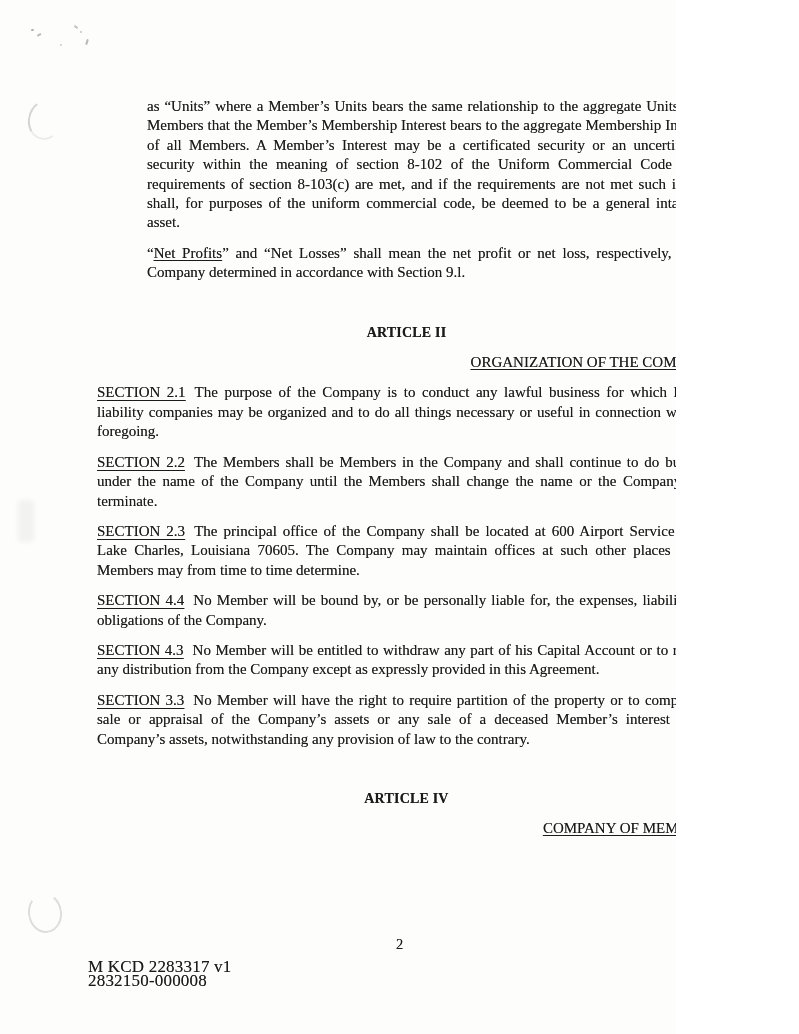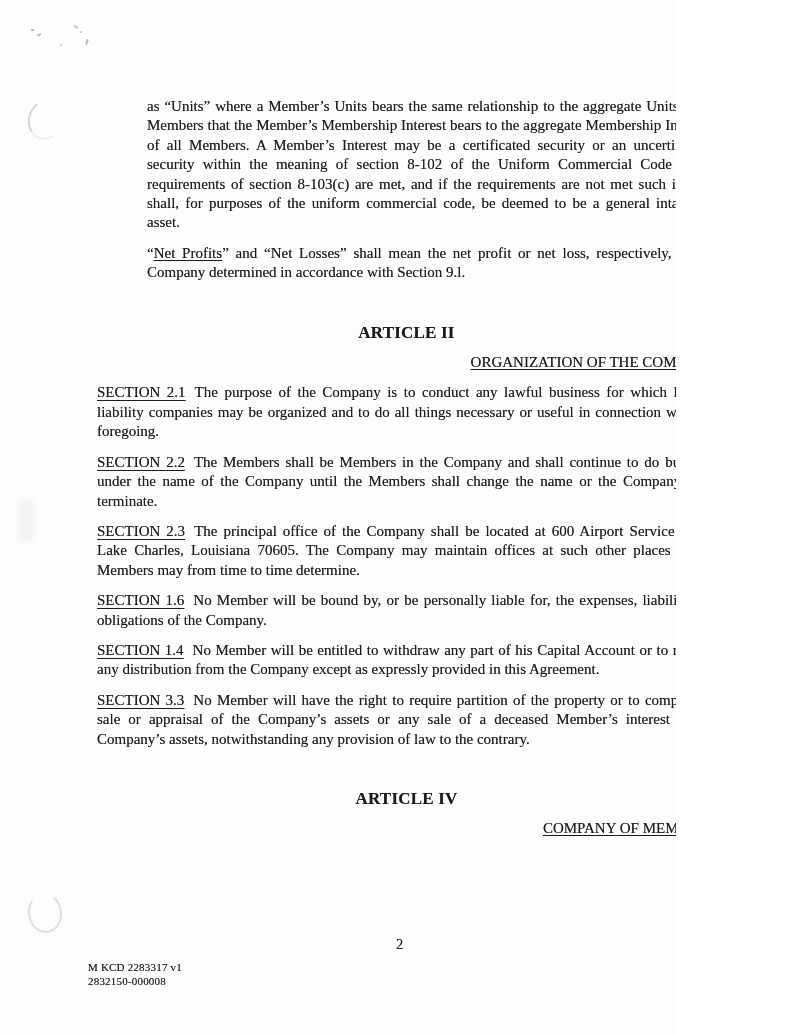--- a/index.html
+++ b/index.html
@@ -27,21 +27,21 @@
     font-size: 15px;
     line-height: 19.4px;
     text-align: justify;
     text-shadow: 0 0 0.4px rgba(0,0,0,0.55);
   }
   .indented { margin-left: 50px; }
   .u { text-decoration: underline; text-underline-offset: 2px; }
   .article-heading {
     text-align: center;
     font-weight: bold;
-    font-size: 17px;
+    font-size: 14px;
     letter-spacing: 0.2px;
     margin-top: 40px;
   }
   .article-subheading {
     text-align: right;
     font-weight: normal;
   }
   .section-label { text-decoration: underline; text-underline-offset: 2.5px; }
   .label-gap { display: inline-block; width: 9px; }
   .page-number {
@@ -50,21 +50,21 @@
     top: 936px;
     width: 799px;
     text-align: center;
     font-size: 14.5px;
     text-shadow: 0 0 0.4px rgba(0,0,0,0.55);
   }
   .doc-footer {
     position: absolute;
     left: 88px;
     top: 960px;
-    font-size: 11px;
+    font-size: 17px;
     line-height: 14px;
     letter-spacing: 0.2px;
     text-shadow: 0 0 0.4px rgba(0,0,0,0.5);
   }
   
   .artifact { position: absolute; pointer-events: none; }
   .pencil-dot-1 { left: 31px; top: 29px; width: 3px; height: 2px; background: rgba(110,110,110,0.55); border-radius: 50%; transform: rotate(-20deg); }
   .pencil-dot-2 { left: 37px; top: 34px; width: 4px; height: 1.5px; background: rgba(120,120,120,0.5); transform: rotate(-30deg); }
   .pencil-dot-3 { left: 74px; top: 26px; width: 4px; height: 2px; background: rgba(125,125,125,0.45); transform: rotate(35deg); }
   .pencil-dot-4 { left: 80px; top: 31px; width: 2px; height: 2px; background: rgba(125,125,125,0.45); border-radius: 50%; }
@@ -118,23 +118,23 @@
     <p class="article-subheading"><span class="u">ORGANIZATION OF THE COMPANY</span></p>
 
     <p><span class="section-label">SECTION 2.1</span><span class="label-gap"></span><span>The purpose of the Company is to conduct any lawful business for which limited liability companies may be organized and to do all things necessary or useful in connection with the foregoing.</span></p>
 
     <p><span class="section-label">SECTION 2.2</span><span class="label-gap"></span><span>The Members shall be Members in the Company and shall continue to do business under the name of the Company until the Members shall change the name or the Company shall terminate.</span></p>
 
     <p><span class="section-label">SECTION 2.3</span><span class="label-gap"></span><span>The principal office of the Company shall be located at 600 Airport Service Road, Lake Charles, Louisiana 70605.  The Company may maintain offices at such other places as the Members may from time to time determine.</span></p>
 
 
 
-    <p><span class="section-label">SECTION 1.6</span><span class="label-gap"></span><span>No Member will be bound by, or be personally liable for, the expenses, liabilities or obligations of the Company.</span></p>
+    <p><span class="section-label">SECTION 4.4</span><span class="label-gap"></span><span>No Member will be bound by, or be personally liable for, the expenses, liabilities or obligations of the Company.</span></p>
 
-    <p><span class="section-label">SECTION 1.4</span><span class="label-gap"></span><span>No Member will be entitled to withdraw any part of his Capital Account or to receive any distribution from the Company except as expressly provided in this Agreement.</span></p>
+    <p><span class="section-label">SECTION 4.3</span><span class="label-gap"></span><span>No Member will be entitled to withdraw any part of his Capital Account or to receive any distribution from the Company except as expressly provided in this Agreement.</span></p>
 
     <p><span class="section-label">SECTION 3.3</span><span class="label-gap"></span><span>No Member will have the right to require partition of the property or to compel any sale or appraisal of the Company’s assets or any sale of a deceased Member’s interest in the Company’s assets, notwithstanding any provision of law to the contrary.</span></p>
 
     <p class="article-heading">ARTICLE IV</p>
     <p class="article-subheading"><span class="u">COMPANY OF MEMBERS</span></p>
 
 
   </div>
 
   <div class="page-number">2</div>

